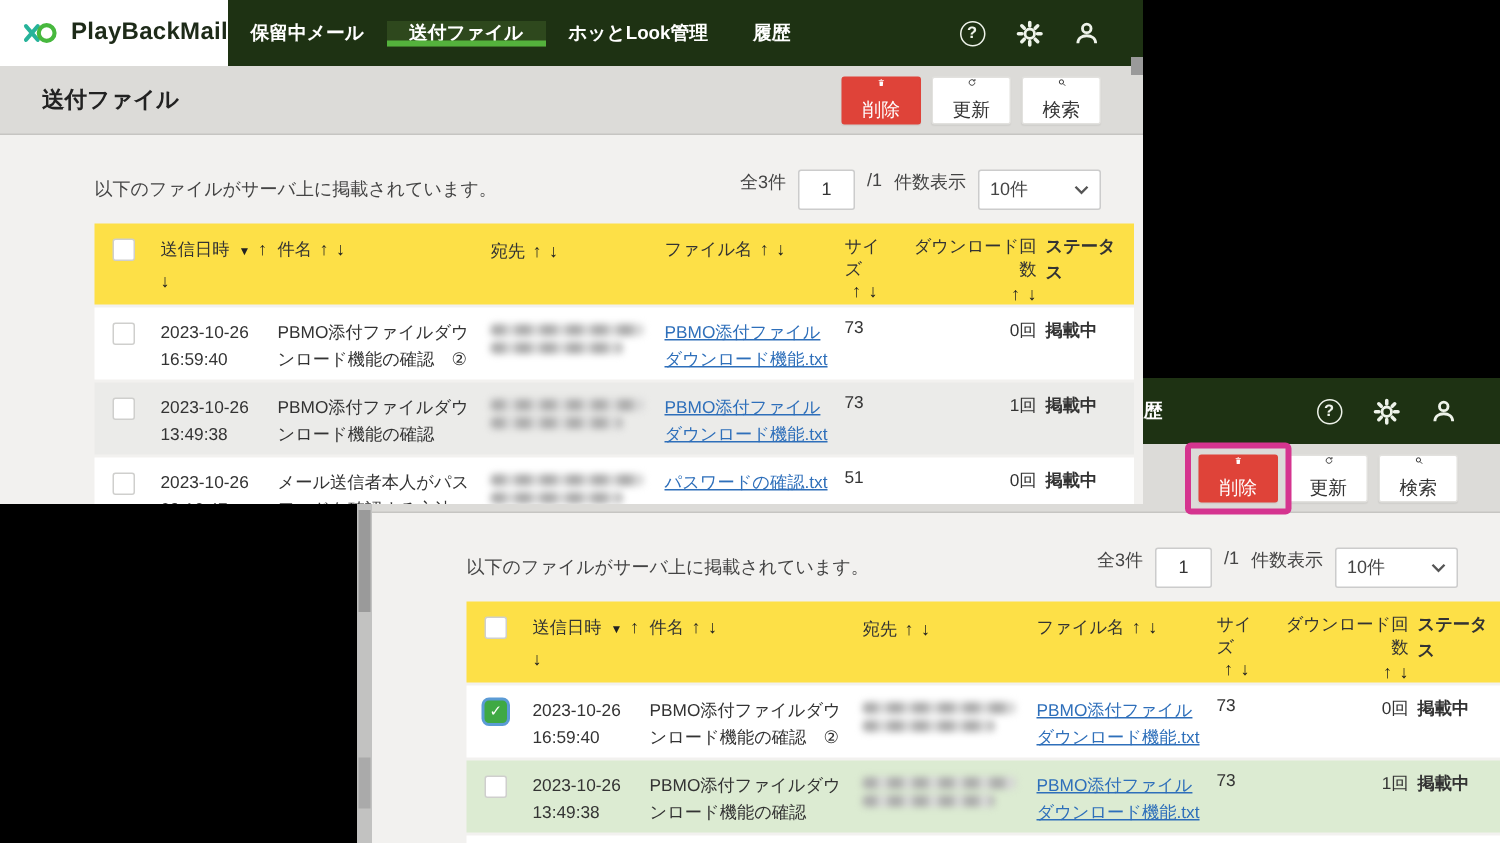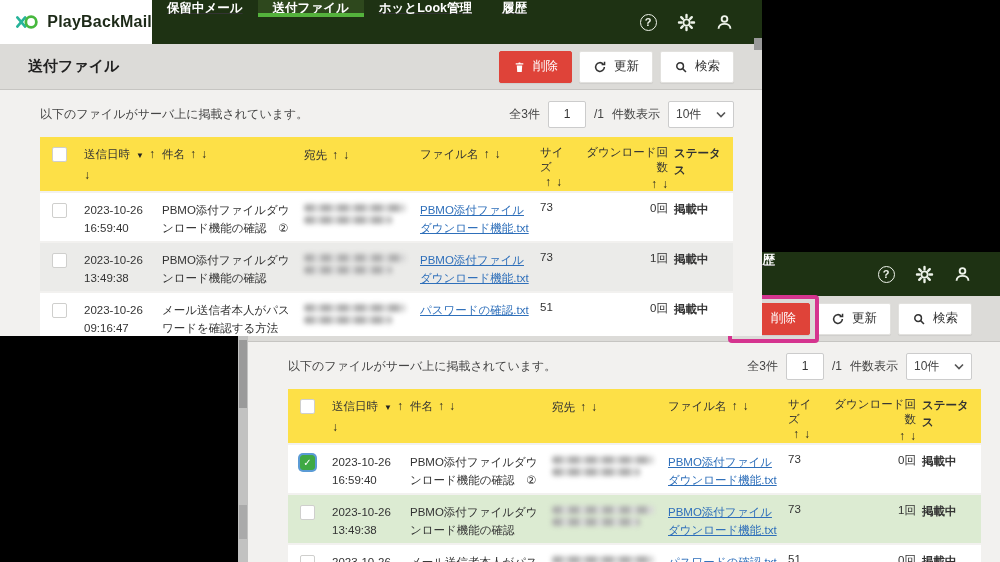--- a/index.html
+++ b/index.html
@@ -7,48 +7,48 @@
   body { font-family:"Liberation Sans","DejaVu Sans",sans-serif; color:#333; }
 
   .shot { position:absolute; overflow:hidden; background:#f2f1ef; }
   .shot1 { left:0; top:0; width:762px; height:336px; z-index:2; }
   .shot2 { left:238px; top:252px; width:762px; height:310px; z-index:1; }
 
   
   .appbar { height:44px; background:#1e3213; display:flex; align-items:stretch; position:relative; }
   .logo-area { width:152px; background:#fff; display:flex; align-items:center; padding-left:14px; gap:7px; }
   .brand { font-weight:bold; font-size:16px; color:#1d2a18; letter-spacing:.2px; }
-  .tabs { display:flex; align-items:flex-start;text-decoration:underline; }
+  .tabs { display:flex; align-items:center; }
   .tab { display:flex; align-items:center; padding:0 15px; color:#fff; font-size:12.5px; font-weight:bold; cursor:pointer; position:relative; }
   .tab.active { background:#2e481d; }
   .tab.active:after { content:""; position:absolute; left:0; right:0; bottom:0; height:4px; background:#54b23c; }
   .bar-icons { position:absolute; right:28px; top:0; bottom:0; display:flex; align-items:center; gap:18px; }
   .bicon { width:20px; height:20px; display:flex; align-items:center; justify-content:center; cursor:pointer; }
   .help-circ { width:17px; height:17px; border:1.6px solid #eef3ea; border-radius:50%; color:#eef3ea; font-size:11px; font-weight:bold; display:flex; align-items:center; justify-content:center; }
 
   
   .pagehead { height:46px; background:#dcdbd8; border-bottom:1px solid #c6c5c2; display:flex; align-items:center; padding:0 28px; }
   .ptitle { font-size:15px; font-weight:bold; color:#222; }
   .ph-actions { margin-left:auto; display:flex; gap:7px; }
-  .btn { height:32px; padding:0 13px; display:flex; align-items:center; gap:7px; font-size:12.5px; background:#fff; border:1px solid #e2e1de; border-radius:2px; color:#333; cursor:pointer; box-shadow:0 1px 1px rgba(0,0,0,.06); }
+  .btn { height:32px; padding:0 13px; display:flex; align-items:center; gap:7px; font-size:12.5px; background:#fff; border:1px solid #e2e1de; border-radius:2px; color:#333; cursor:pointer; box-shadow:0 1px 1px rgba(0,0,0,.06);flex-direction:column; }
   .btn-del { background:#df4339; border-color:#df4339; color:#fff; }
   .btn svg { display:block; }
   .rel { position:relative; }
 
   
   .hl { position:absolute; border:4px solid #d5348f; border-radius:4px; pointer-events:none; }
   .hl-btn { left:-9px; top:-8px; right:-9px; bottom:-8px; }
 
   
-  .pbody { padding:10px 28px 0 40px; position:relative; }
+  .pbody { padding:22px 28px 0 40px; position:relative;margin-left:23px; }
   .introrow { display:flex; align-items:center; height:28px; margin-bottom:9px; }
   .intro { font-size:12px; color:#444; }
-  .pager { margin-left:auto; display:flex; align-items:center; gap:8px; font-size:12px; color:#444; }
+  .pager { margin-left:auto; display:flex; align-items:flex-start; gap:8px; font-size:12px; color:#444; }
   .pg-input { width:38px; height:27px; background:#fff; border:1px solid #ccc; border-radius:2px; text-align:center; font-size:12px; color:#333; font-family:inherit; }
-  .pg-select { width:66px; height:27px; background:#fff; border:1px solid #ccc; border-radius:2px; display:flex; align-items:center; padding:0 7px; gap:8px; cursor:pointer; justify-content:space-between; }
+  .pg-select { width:82px; height:27px; background:#fff; border:1px solid #ccc; border-radius:2px; display:flex; align-items:center; padding:0 7px; gap:8px; cursor:pointer; justify-content:space-between; }
 
   
   .ftable { width:693px; position:relative; font-size:11.5px; }
   .fhead { background:#fde047; display:flex; min-height:47px; align-items:flex-start; padding-top:8px; color:#333; }
   .frow { background:#fff; display:flex; min-height:48px; align-items:flex-start; padding-top:8px; margin-top:2px; }
   .frow.alt-gray { background:#ebebe9; }
   .frow.alt-green { background:#dcebd2; }
   .c { padding-right:6px; }
   .c.check { width:44px; padding-left:12px; padding-top:2px; }
   .c.date { width:78px; white-space:pre-line; line-height:1.6; }

